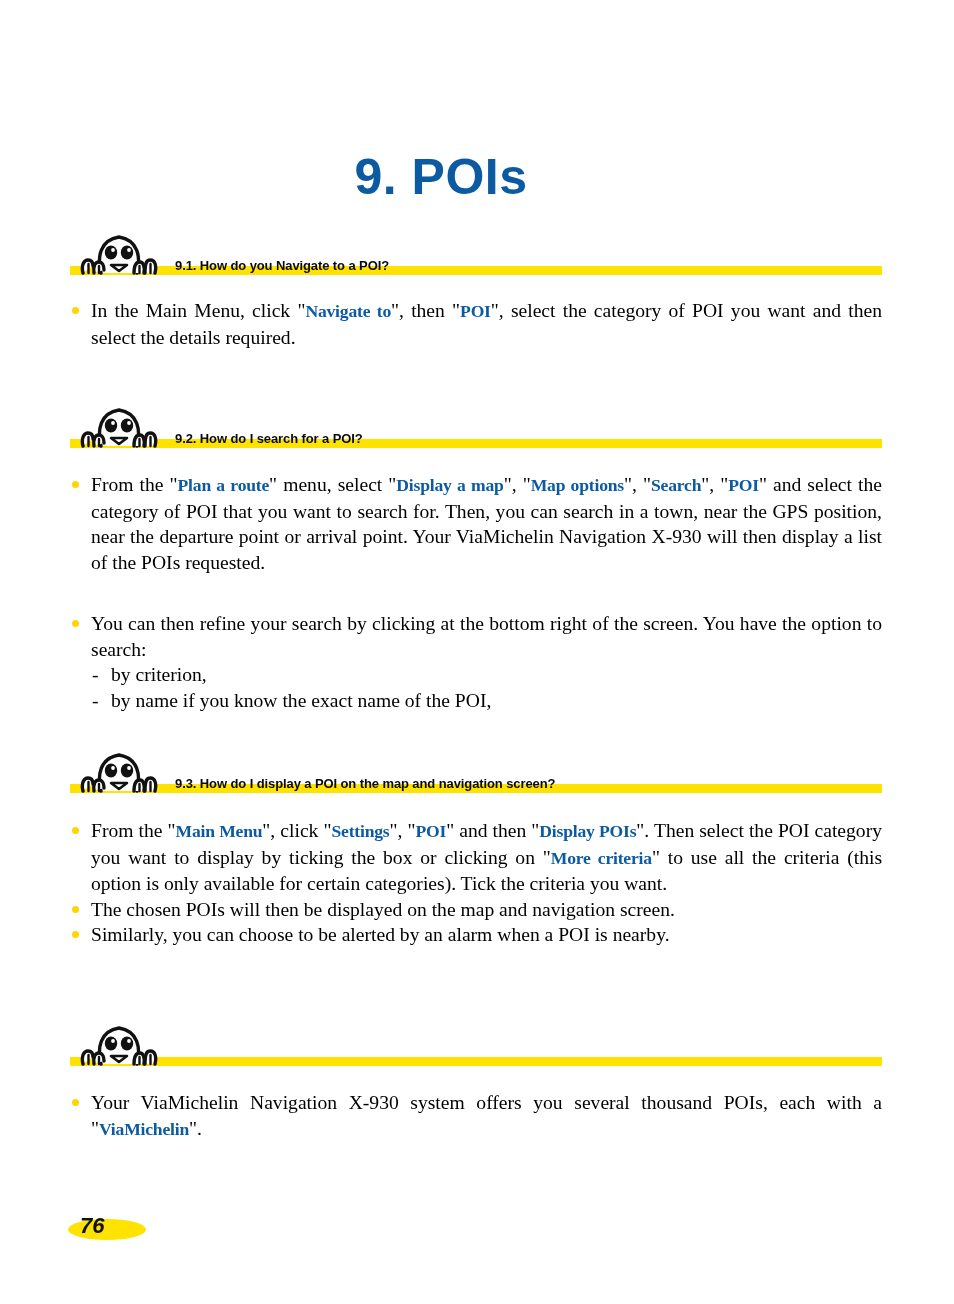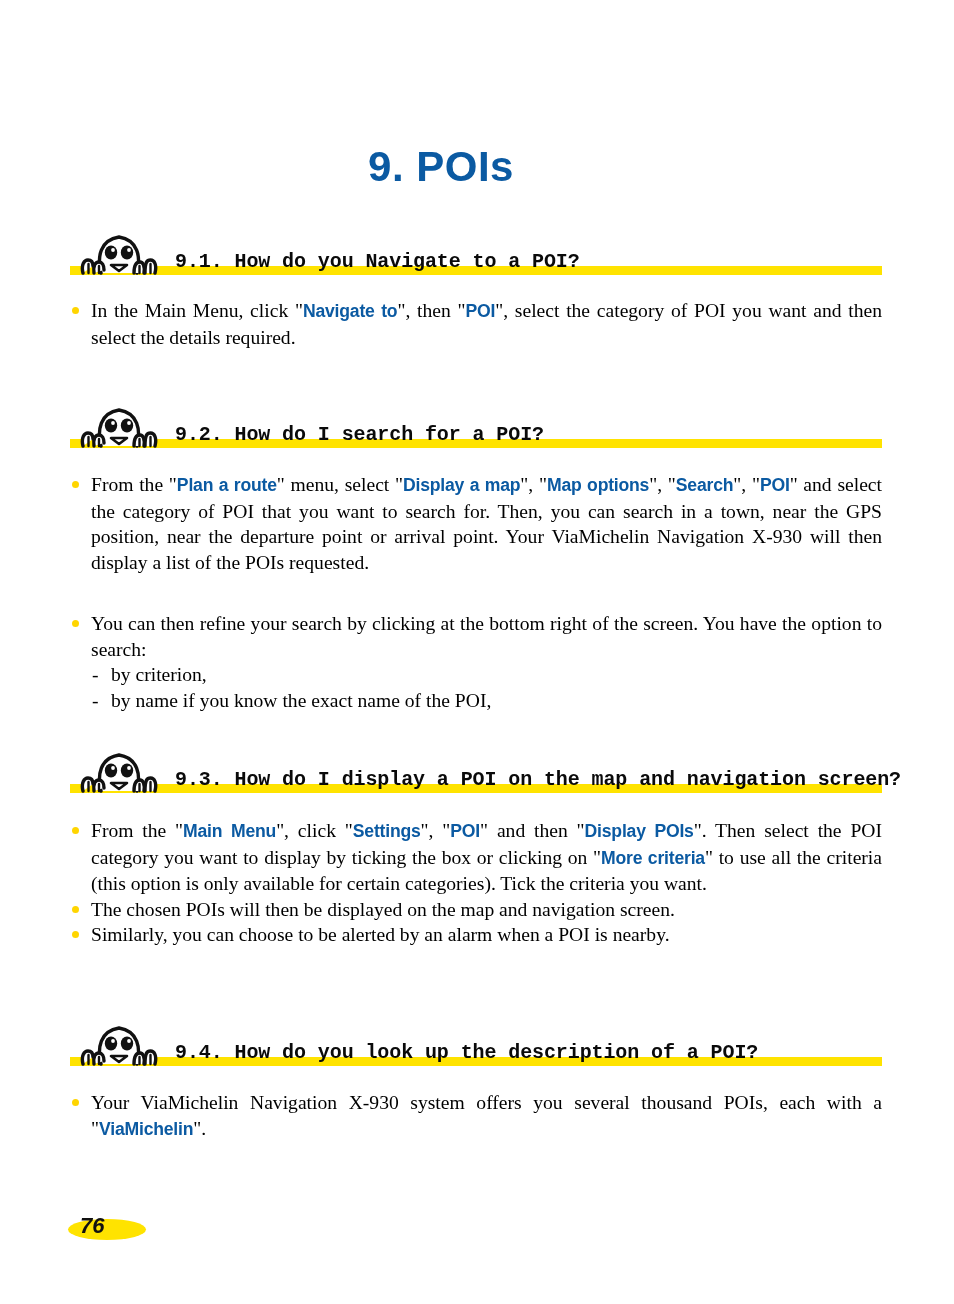--- a/index.html
+++ b/index.html
@@ -25,21 +25,21 @@
 
   
   .chapter-title {
     position: absolute;
     left: 0;
     top: 118px;
     width: 882px;
     text-align: center;
     font-family: "Liberation Sans", "DejaVu Sans", sans-serif;
     font-weight: bold;
-    font-size: 42px;
+    font-size: 50px;
     letter-spacing: 0.5px;
     color: #0B5AA2;
     line-height: 1;
   }
 
   
   .section {
     position: absolute;
     left: 70px;
     width: 812px;
@@ -64,23 +64,23 @@
     height: 54px;
     overflow: hidden;
     z-index: 3;
   }
   .bib svg { display: block; }
   .section-title {
     position: absolute;
     left: 105px;
     bottom: 2px;
     z-index: 2;
-    font-family: Liberation Mono, monospace;
+    font-family: Liberation Sans, sans-serif;
     font-weight: bold;
-    font-size: 20px;
+    font-size: 13px;
     letter-spacing: -0.1px;
     color: #0a0a0a;
     white-space: nowrap;
     line-height: 1.1;
   }
 
   
   .body-block {
     position: absolute;
     left: 70px;
@@ -107,21 +107,21 @@
     content: "";
     position: absolute;
     left: 2px;
     top: 9px;
     width: 7px;
     height: 7px;
     border-radius: 50%;
     background: #FFD500;
   }
   .ui {
-    font-family: Liberation Sans, sans-serif;
+    font-family: Liberation Serif, serif;
     font-weight: bold;
     font-size: 17.6px;
     color: #0B5AA2;
     letter-spacing: -0.2px;
   }
   .sublist {
     list-style: none;
     margin: 0;
     padding: 0;
   }
@@ -311,21 +311,20 @@
             <path d="M75 52 C75 41 77 39 80.5 39 C84.5 39 87 44 85 52" fill="#ffffff"></path>
             <path d="M80.5 52 L80.5 43" stroke-width="2.4"></path>
           </g>
           <ellipse cx="41" cy="31.5" rx="6.2" ry="7" fill="#111"></ellipse>
           <ellipse cx="57" cy="31.5" rx="6.2" ry="7" fill="#111"></ellipse>
           <circle cx="43" cy="29" r="1.9" fill="#fff"></circle>
           <circle cx="59" cy="29" r="1.9" fill="#fff"></circle>
           <path d="M41 44 L57 44 L49 50 Z" fill="none" stroke="#111" stroke-width="2.6" stroke-linejoin="round"></path>
         </svg>
       </div>
-      <div class="section-title">9.4. How do you look up the description of a POI?</div>
     </div>
   </div>
 
   <div class="body-block" style="top:1090px;">
     <ul class="bullets">
       <li>
         <span>Your ViaMichelin Navigation X-930 system offers you several thousand POIs, each with a "<span class="ui">ViaMichelin</span>".</span>
       </li>
     </ul>
   </div>

